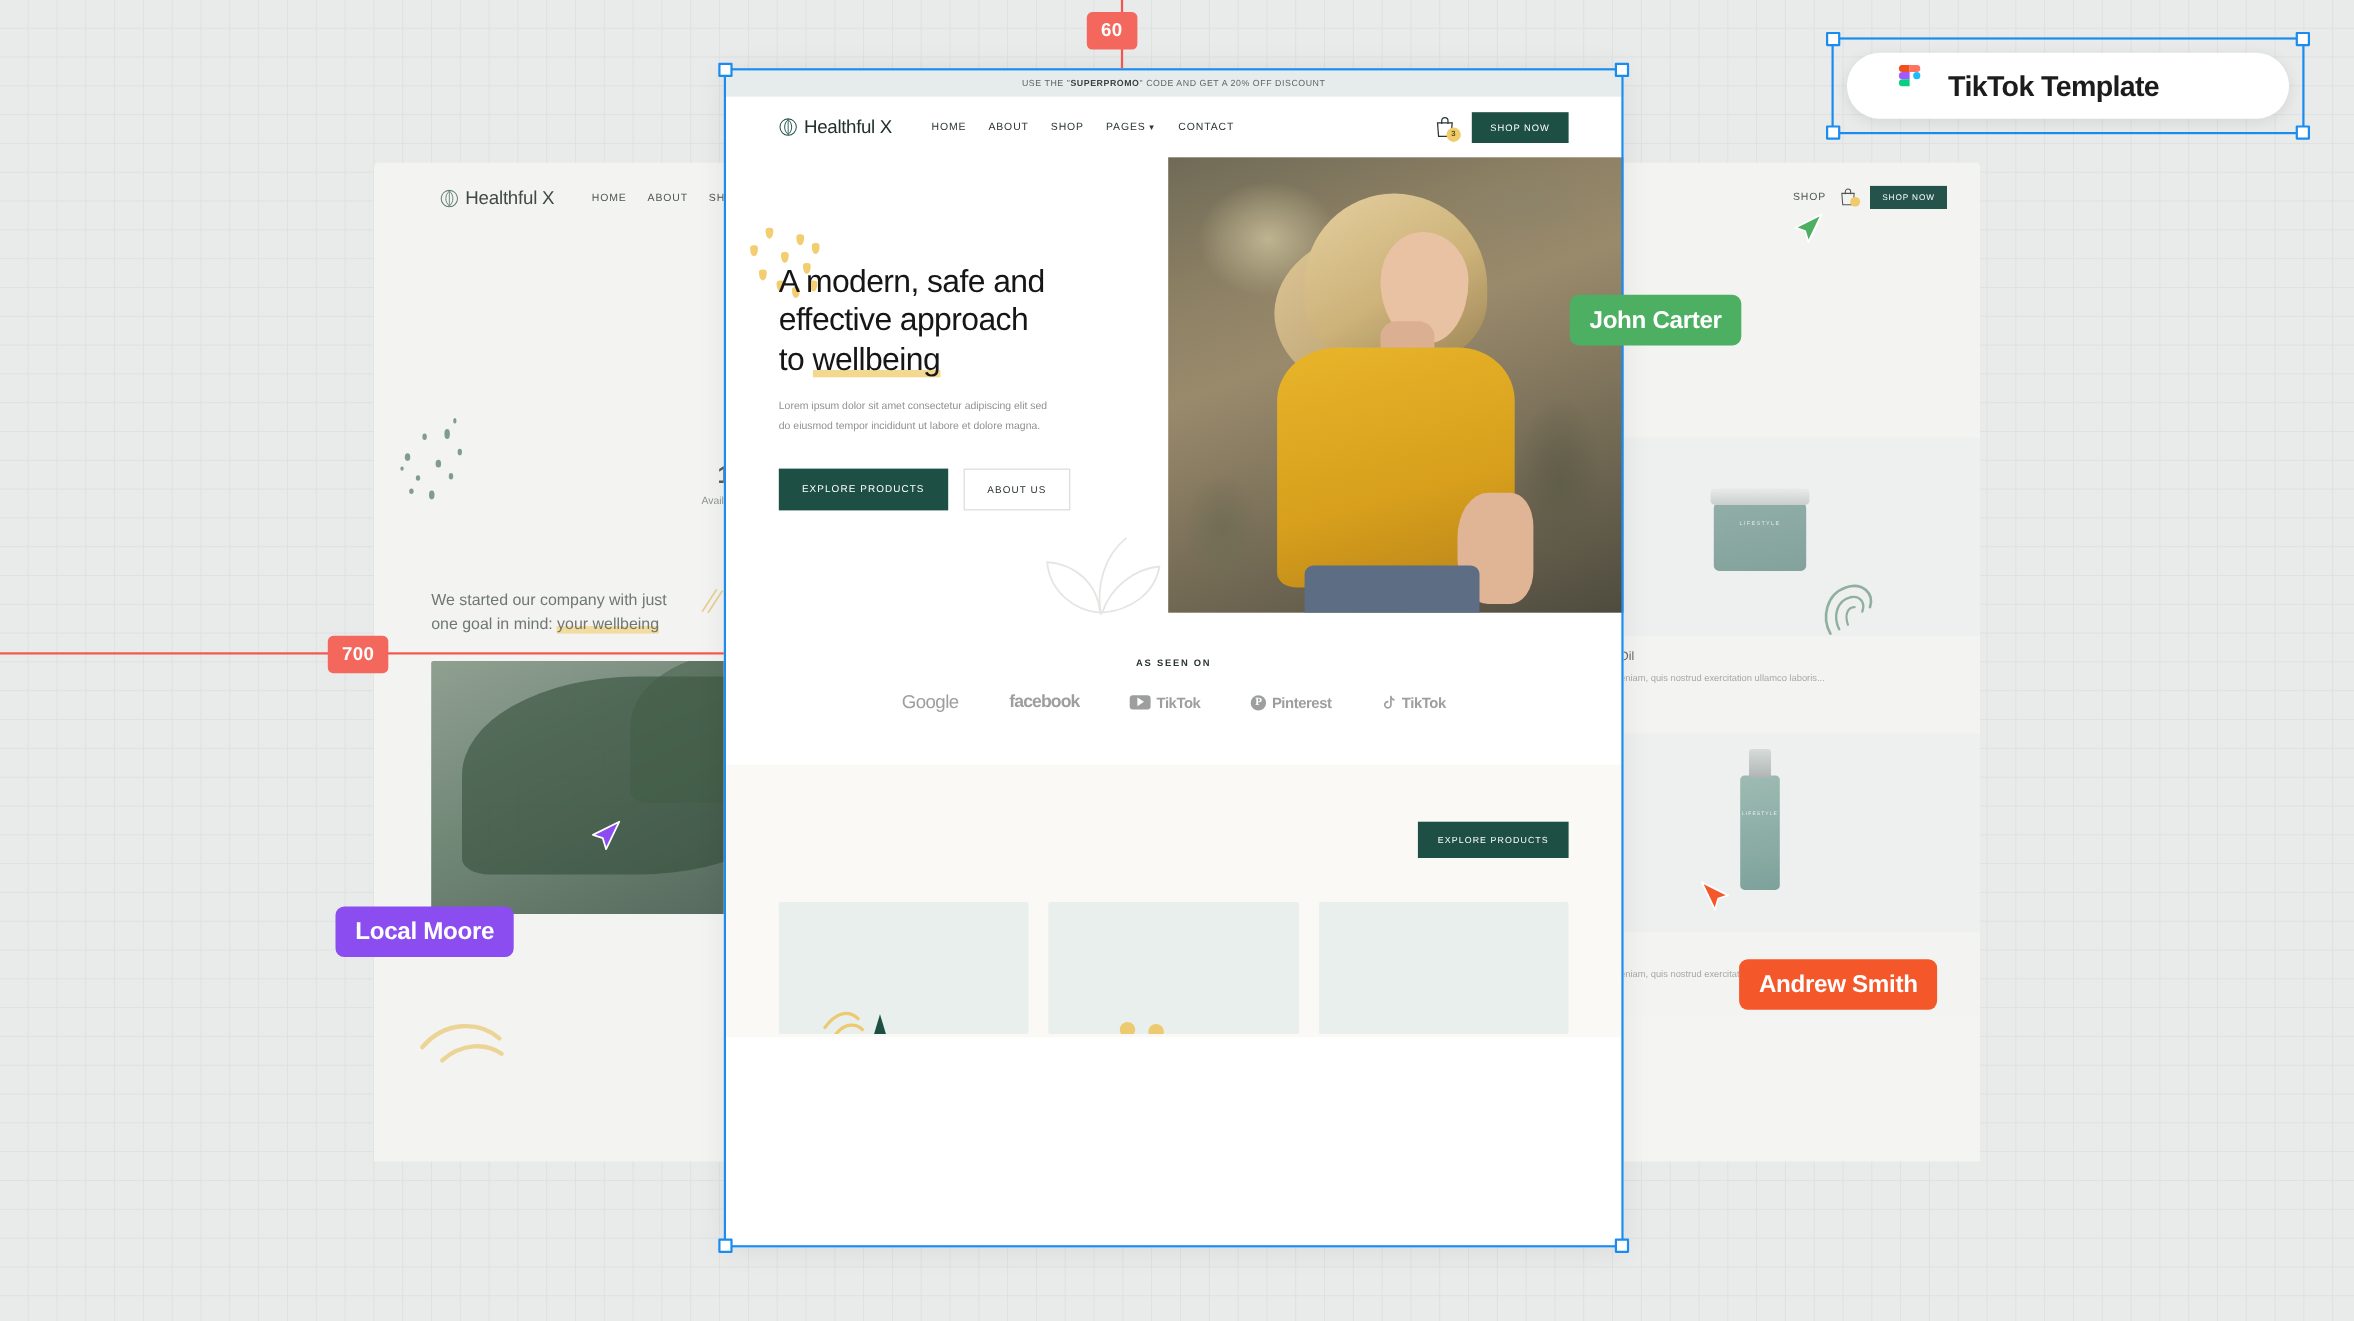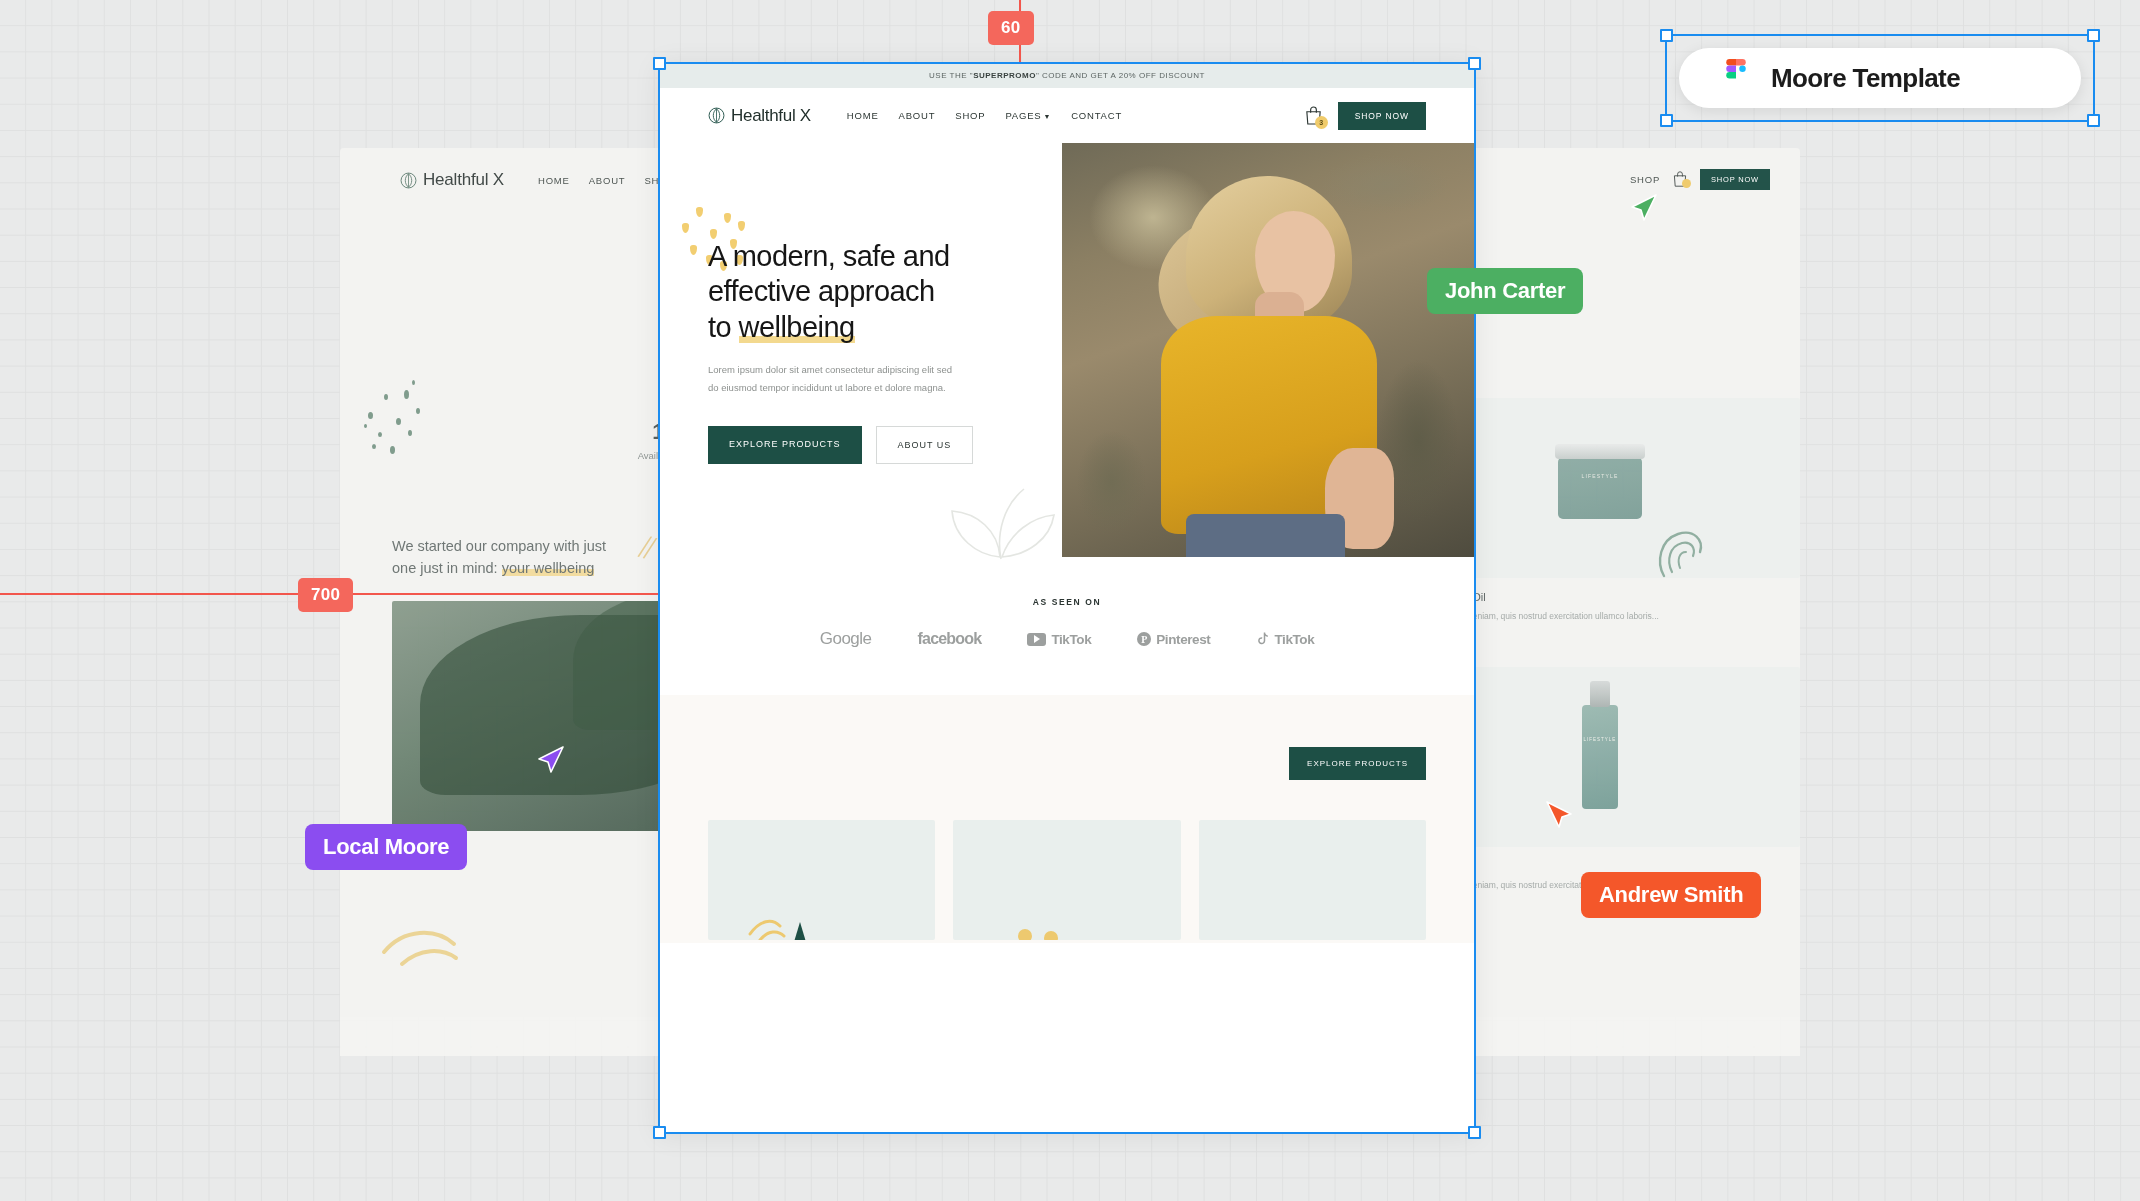--- a/index.html
+++ b/index.html
@@ -321,21 +321,21 @@
   }
   .seen-title {
     text-align: center; font-size: 8.5px; letter-spacing: 1.6px;
     color: #2b3532; font-weight: 600;
   }
   .seen-logos {
     display: flex; justify-content: center; align-items: center;
     gap: 46px; margin-top: 22px;
     color: #9c9f9e;
   }
-  .seen-logos > div { display: flex; align-items: center; gap: 5px; font-size: 14px; }
+  .seen-logos > div { display: flex; align-items: flex-start; gap: 5px; font-size: 14px; }
   .lg-google { font-size: 17px; letter-spacing: -.5px; font-family: "Liberation Sans", sans-serif; }
   .lg-fb { font-size: 16px; font-weight: 700; letter-spacing: -.8px; }
   .lg-yt-badge {
     width: 19px; height: 13px; background: #9c9f9e; border-radius: 3px;
     display: flex; align-items: center; justify-content: center;
   }
   .lg-yt-badge i {
     width: 0; height: 0; border-left: 6px solid #fff;
     border-top: 4px solid transparent; border-bottom: 4px solid transparent;
     display: block;
@@ -470,21 +470,21 @@
         <div class="stat-label">Available products</div>
       </div>
       <div class="stat">
         <div class="stat-num"><span>25</span><span class="plus">+</span></div>
         <div class="stat-label">Local stores</div>
       </div>
     </div>
 
     <div class="about-lead">
       <div>We started our company with just</div>
-      <div><span>one just in mind: </span><span class="hl">your wellbeing</span></div>
+      <div><span>one goal in mind: </span><span class="hl">your wellbeing</span></div>
     </div>
 
     <div class="about-photo">
       <div class="leafblob" style="left:4%;top:6%;width:46%;height:78%;"></div>
       <div class="leafblob" style="left:26%;top:-4%;width:30%;height:60%;background:rgba(58,88,64,.5);"></div>
       <div class="tube">
           <i></i>
           <i></i>
         </div>
       <div class="hand"></div>
@@ -727,21 +727,21 @@
   <div class="figma-pill">
     <div class="figma-logo">
       <svg viewBox="0 0 26 38" width="26" height="38">
         <path d="M6.5 0h6.5v6.5H6.5a3.25 3.25 0 010-6.5z" fill="#f24e1e"></path>
         <path d="M13 0h6.5a3.25 3.25 0 010 6.5H13V0z" fill="#ff7262"></path>
         <path d="M6.5 6.5h6.5V13H6.5a3.25 3.25 0 010-6.5z" fill="#a259ff"></path>
         <path d="M19.5 6.5a3.25 3.25 0 110 6.5 3.25 3.25 0 010-6.5z" fill="#1abcfe"></path>
         <path d="M6.5 13h6.5v6.5H6.5a3.25 3.25 0 010-6.5z" fill="#0acf83"></path>
       </svg>
     </div>
-    <div class="figma-pill-text">Moore Template</div>
+    <div class="figma-pill-text">TikTok Template</div>
   </div>
 
   <svg class="cursor cur-john" viewBox="0 0 28 30">
     <path d="M26 2 L2 14 L11 17 L14 27 Z" fill="#4caf62" stroke="#fff" stroke-width="1.6" stroke-linejoin="round"></path>
   </svg>
   <div class="cur-label lbl-john">John Carter</div>
 
   <svg class="cursor cur-sophie" viewBox="0 0 28 30">
     <path d="M26 2 L2 14 L11 17 L14 27 Z" fill="#8b4df0" stroke="#fff" stroke-width="1.6" stroke-linejoin="round"></path>
   </svg>

